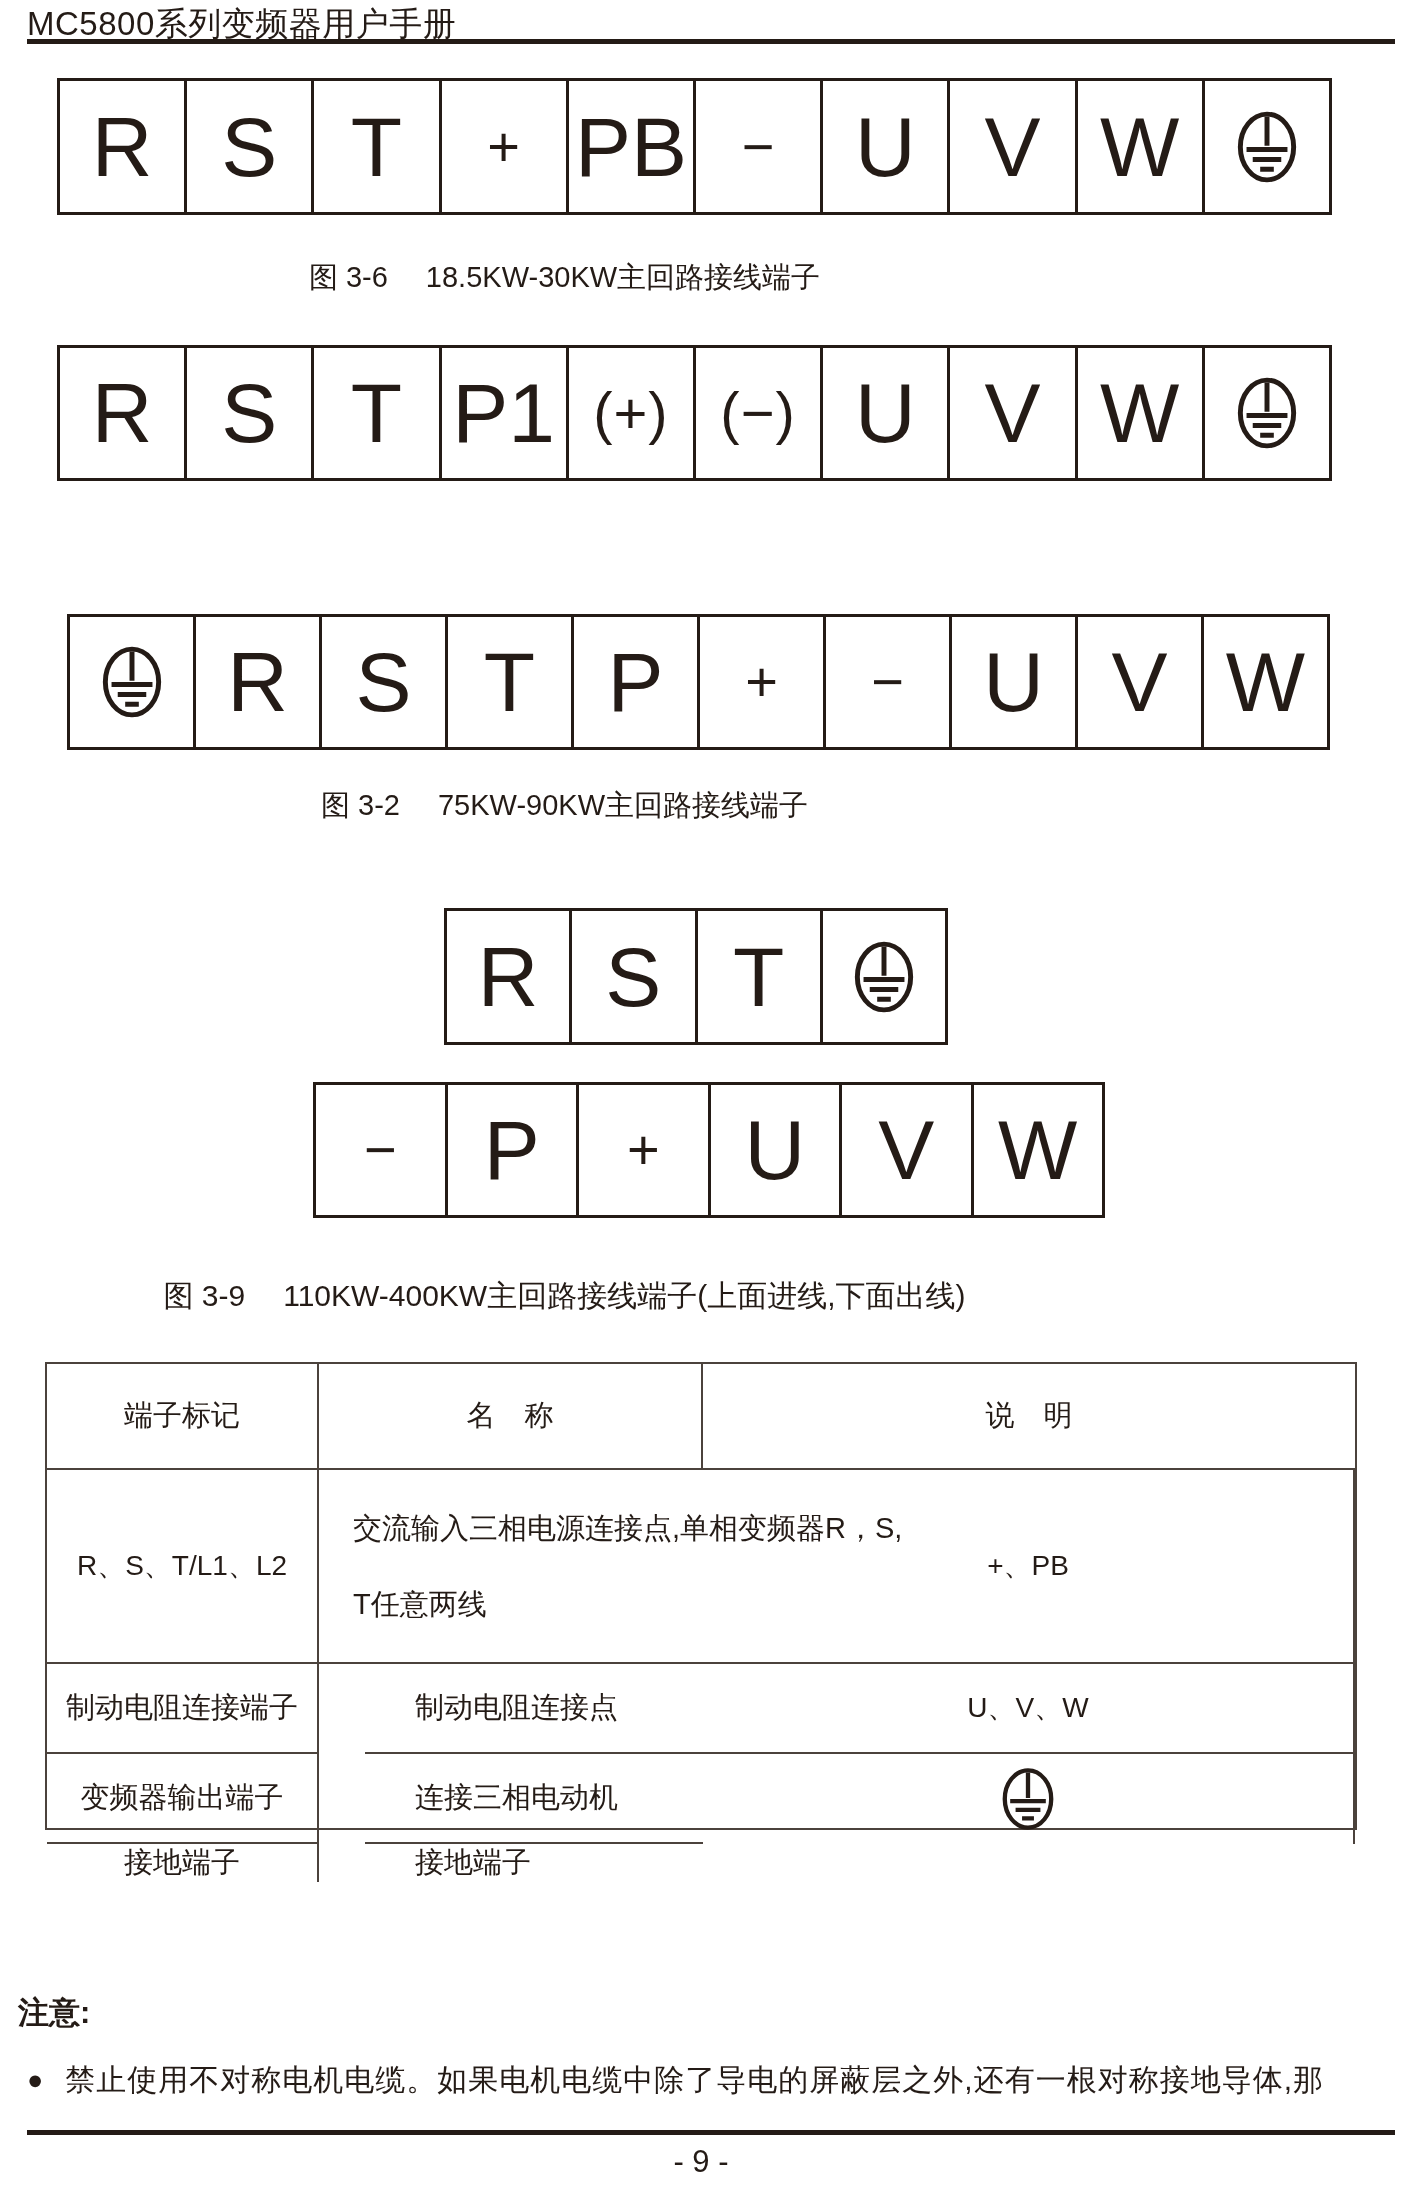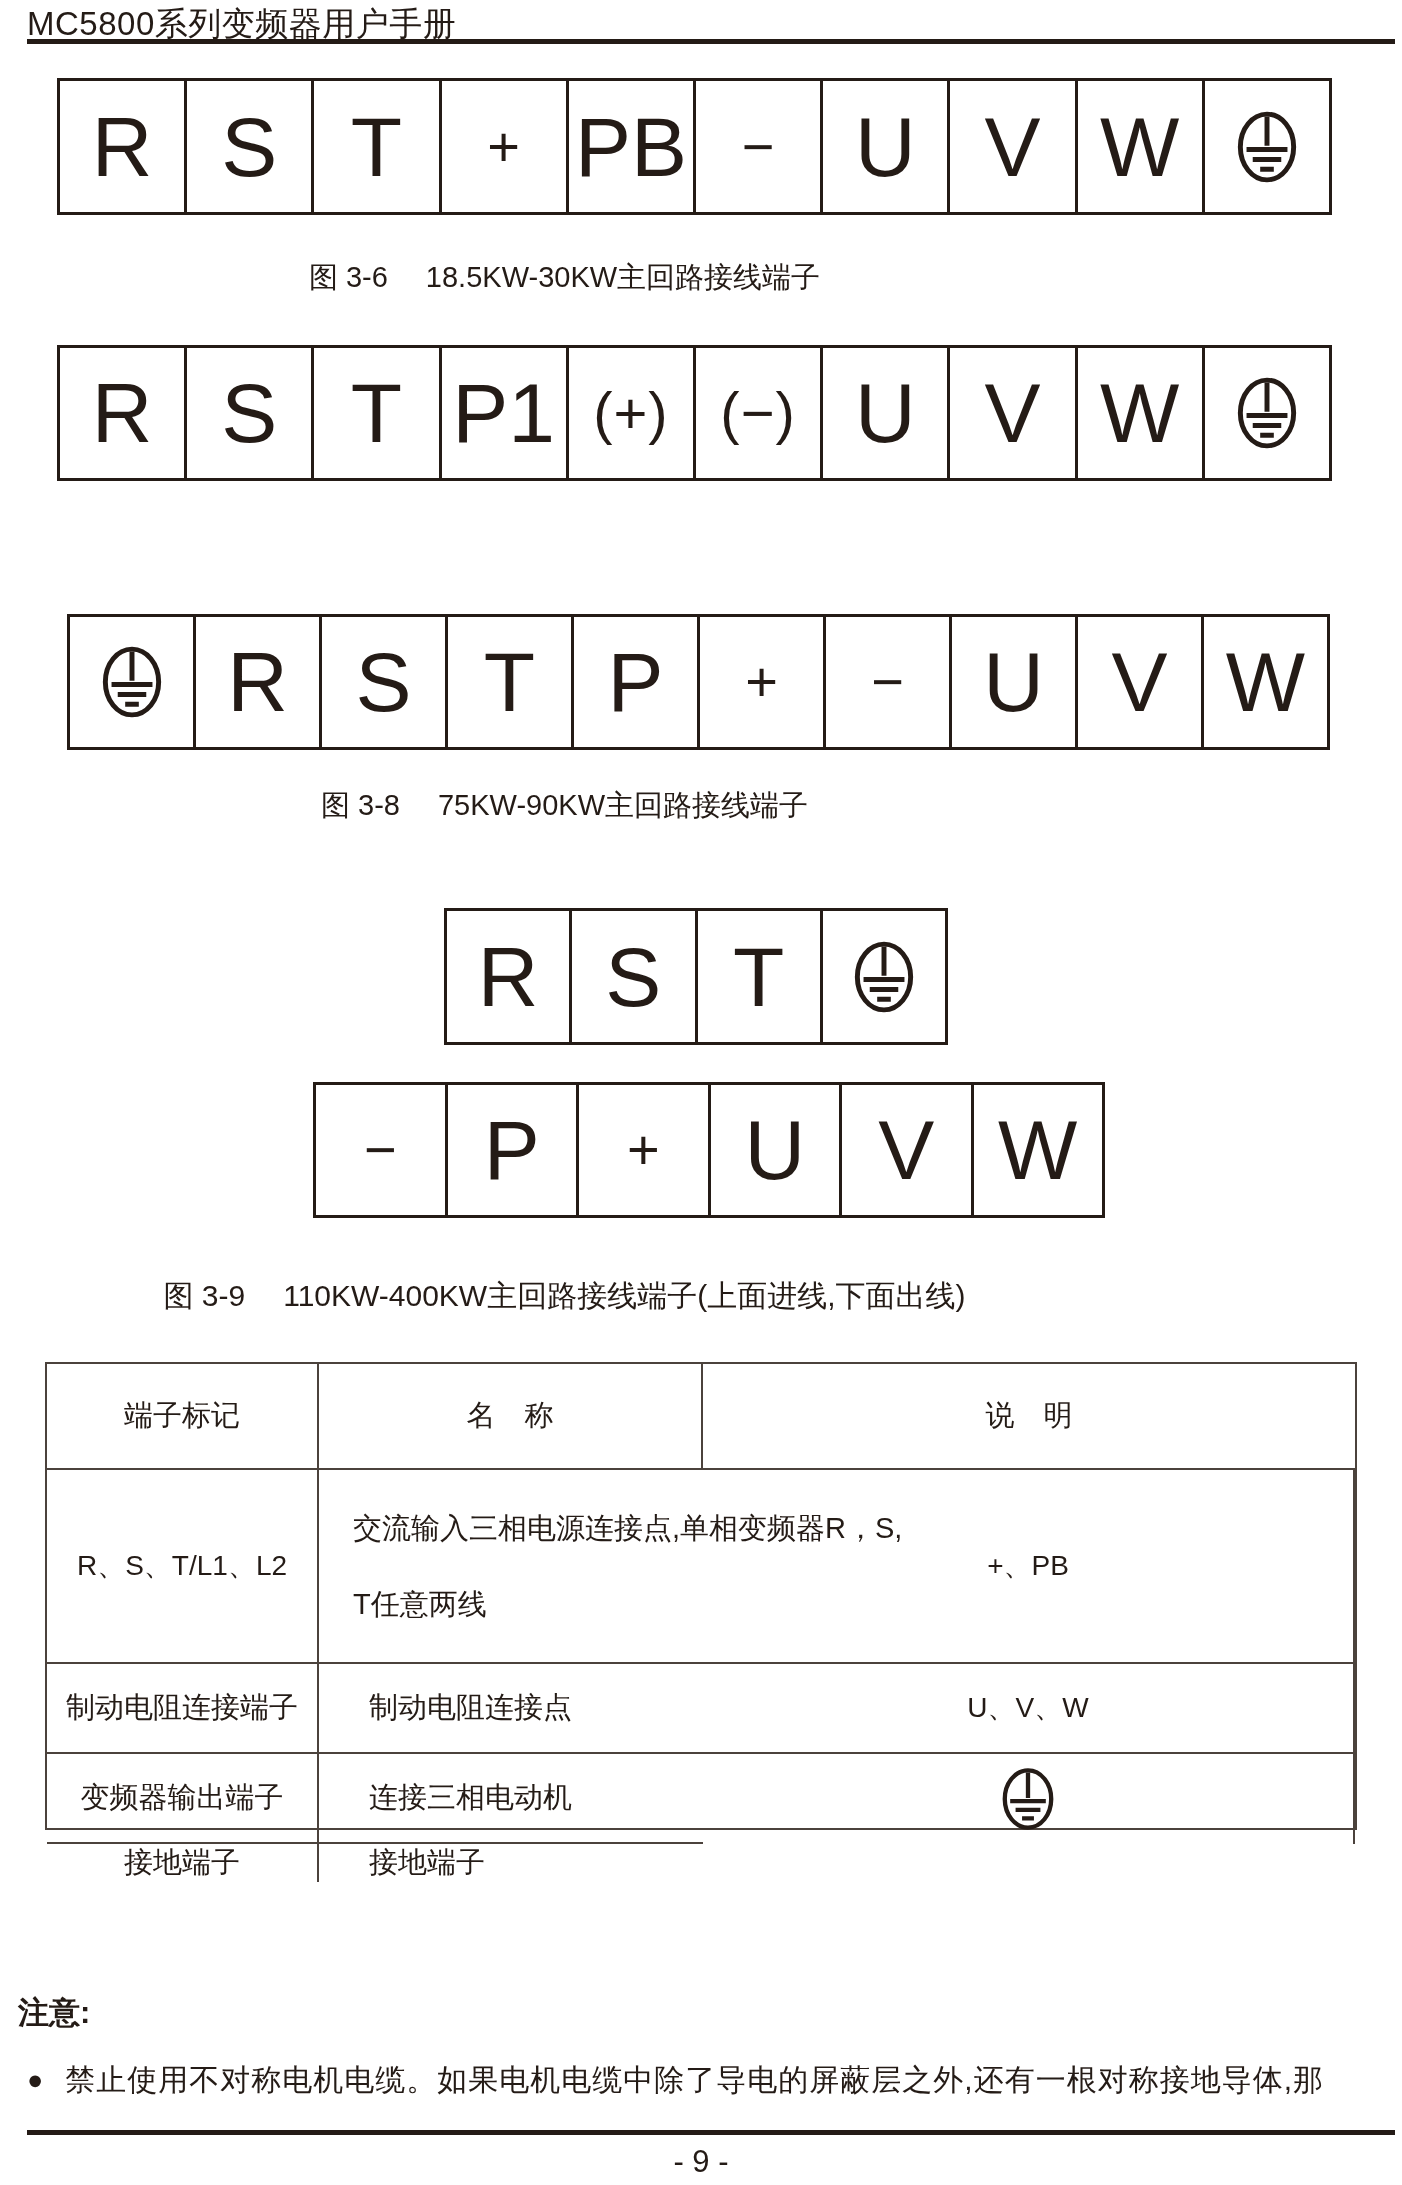--- a/index.html
+++ b/index.html
@@ -39,21 +39,21 @@
   
   .tbl { position:absolute; left:45px; top:1362px; width:1312px; height:468px;
          border:2px solid #4b423c; display:grid;
          grid-template-columns:272px 384px 1fr;
          grid-template-rows:106px 194px 90px 90px 1fr; background:#fff; }
   .tc { border-right:2px solid #4b423c; border-bottom:2px solid #4b423c;
         display:flex; align-items:center; justify-content:center;
         font-size:29px; line-height:1.3; }
   .tc.lc { border-right:none; }
   .tc.lr { border-bottom:none; }
-  .tc.desc { justify-content:flex-start; padding-left:50px; text-align:right; }
+  .tc.desc { justify-content:flex-start; padding-left:50px; text-align:right;margin-left:46px; }
   .tc.multi { flex-direction:column; align-items:flex-start; justify-content:center; padding-left:34px; }
   .tc.multi div { line-height:76px; white-space:nowrap; }
   .tc.markcell { font-size:28px; }
 
   
   .note-label { position:absolute; left:18px; top:1992px; font-size:31px; font-weight:bold; }
   .note-line  { position:absolute; left:27px; top:2060px; width:1372px; font-size:30px;
                 letter-spacing:1px; display:flex; align-items:center; white-space:nowrap; }
   .note-line .bullet { font-size:27px; margin-right:22px; letter-spacing:0; }
   .pgnum { position:absolute; left:0; top:2144px; width:1402px; text-align:center; font-size:31px; }
@@ -125,21 +125,21 @@
     <div class="cell">S</div>
     <div class="cell">T</div>
     <div class="cell">P</div>
     <div class="cell sym">+</div>
     <div class="cell sym">−</div>
     <div class="cell">U</div>
     <div class="cell">V</div>
     <div class="cell">W</div>
   </div>
   <div class="cap" id="cap38">
-    <span class="cap-label">图 3-8</span><span>75KW-90KW主回路接线端子</span>
+    <span class="cap-label">图 3-2</span><span>75KW-90KW主回路接线端子</span>
   </div>
 
   <div class="strip" id="s4">
     <div class="cell">R</div>
     <div class="cell">S</div>
     <div class="cell">T</div>
     <div class="cell">
       <svg class="pe-icon" viewBox="0 0 100 120">
           <use href="#pe"></use>
         </svg>

